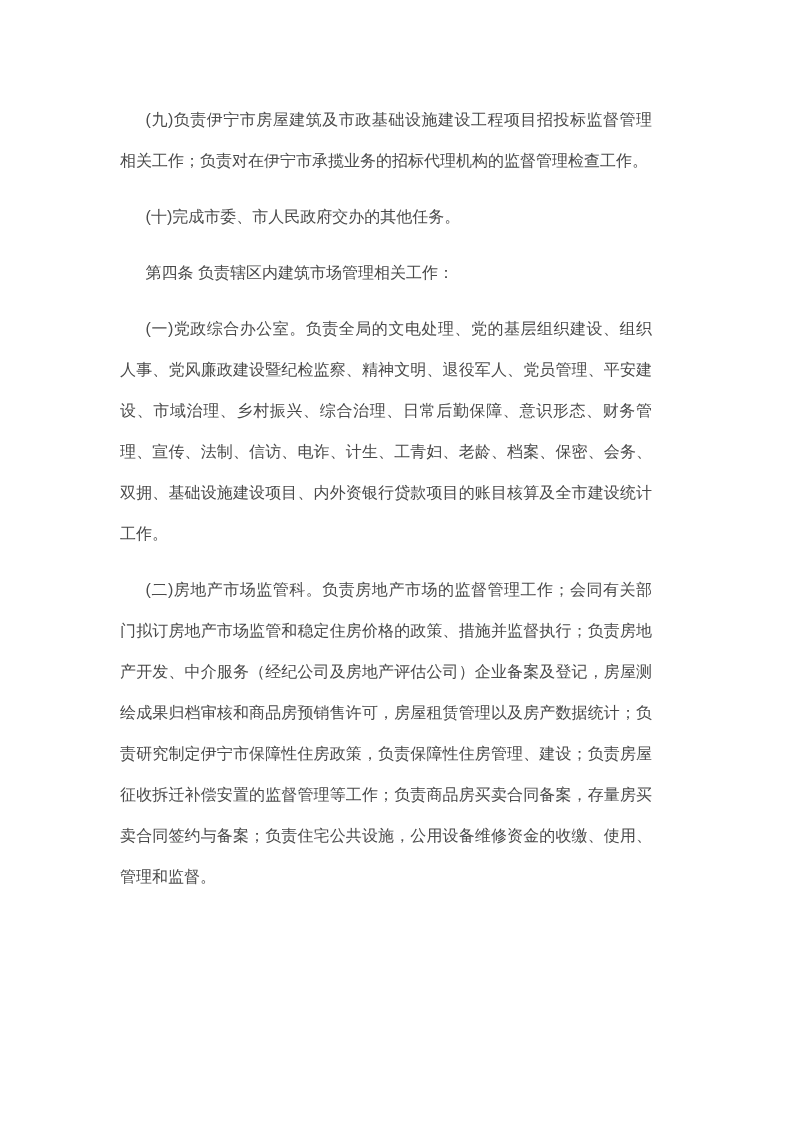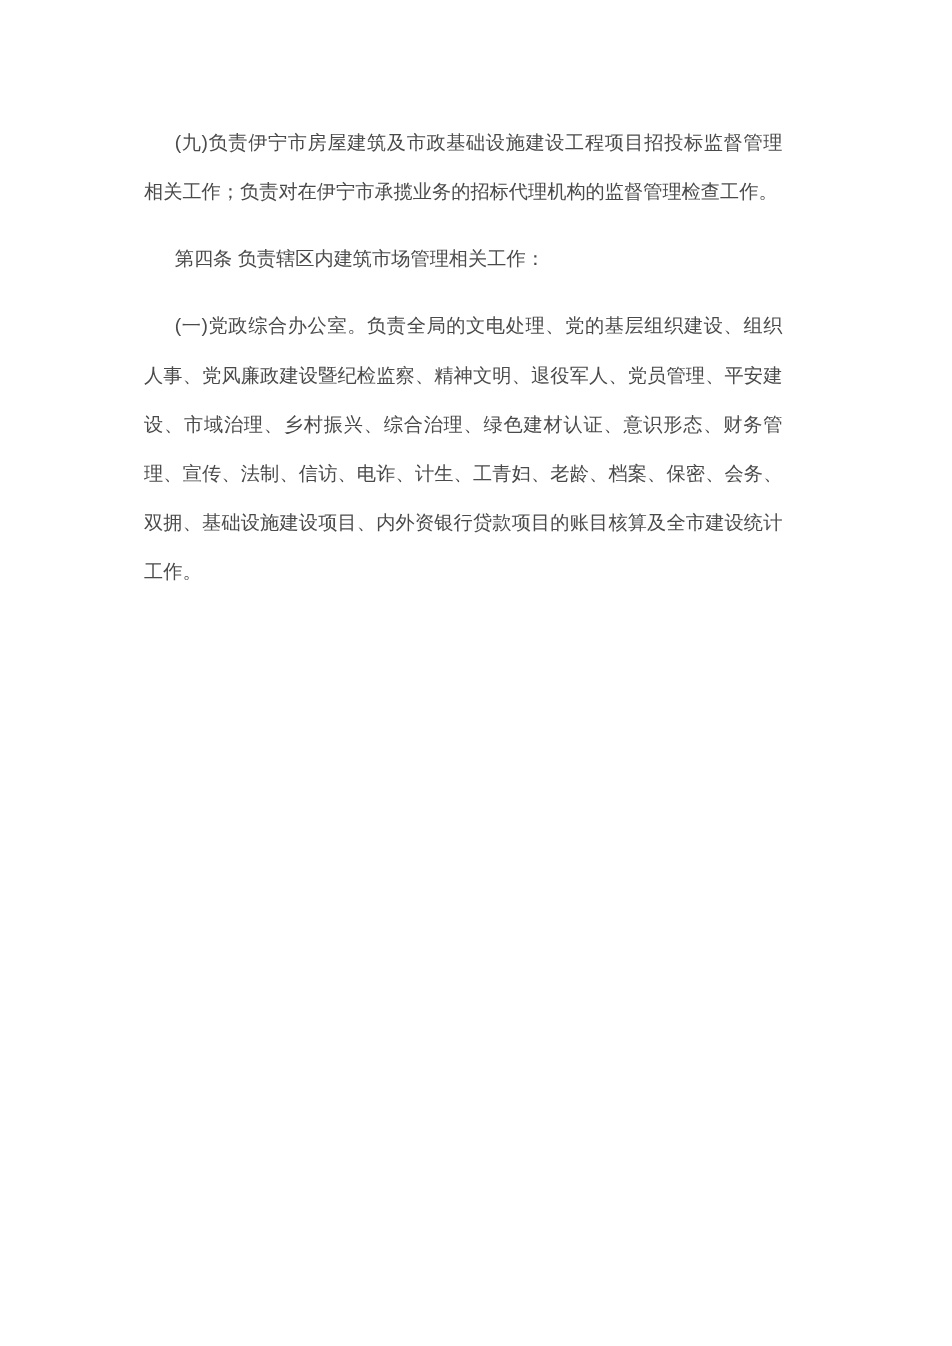--- a/index.html
+++ b/index.html
@@ -31,16 +31,18 @@
     text-indent: 1.6em;
     word-break: break-all;
   }
 </style>
 </head>
 <body>
 
 <div class="doc-page">
   <div class="doc-body">
     <p>(九)负责伊宁市房屋建筑及市政基础设施建设工程项目招投标监督管理相关工作；负责对在伊宁市承揽业务的招标代理机构的监督管理检查工作。</p>
+    <p>(十)完成市委、市人民政府交办的其他任务。</p>
     <p>第四条 负责辖区内建筑市场管理相关工作：</p>
-    <p>(一)党政综合办公室。负责全局的文电处理、党的基层组织建设、组织人事、党风廉政建设暨纪检监察、精神文明、退役军人、党员管理、平安建设、市域治理、乡村振兴、综合治理、绿色建材认证、意识形态、财务管理、宣传、法制、信访、电诈、计生、工青妇、老龄、档案、保密、会务、双拥、基础设施建设项目、内外资银行贷款项目的账目核算及全市建设统计工作。</p>
+    <p>(一)党政综合办公室。负责全局的文电处理、党的基层组织建设、组织人事、党风廉政建设暨纪检监察、精神文明、退役军人、党员管理、平安建设、市域治理、乡村振兴、综合治理、日常后勤保障、意识形态、财务管理、宣传、法制、信访、电诈、计生、工青妇、老龄、档案、保密、会务、双拥、基础设施建设项目、内外资银行贷款项目的账目核算及全市建设统计工作。</p>
+    <p>(二)房地产市场监管科。负责房地产市场的监督管理工作；会同有关部门拟订房地产市场监管和稳定住房价格的政策、措施并监督执行；负责房地产开发、中介服务（经纪公司及房地产评估公司）企业备案及登记，房屋测绘成果归档审核和商品房预销售许可，房屋租赁管理以及房产数据统计；负责研究制定伊宁市保障性住房政策，负责保障性住房管理、建设；负责房屋征收拆迁补偿安置的监督管理等工作；负责商品房买卖合同备案，存量房买卖合同签约与备案；负责住宅公共设施，公用设备维修资金的收缴、使用、管理和监督。</p>
   </div>
 </div>
 
 </body></html>

